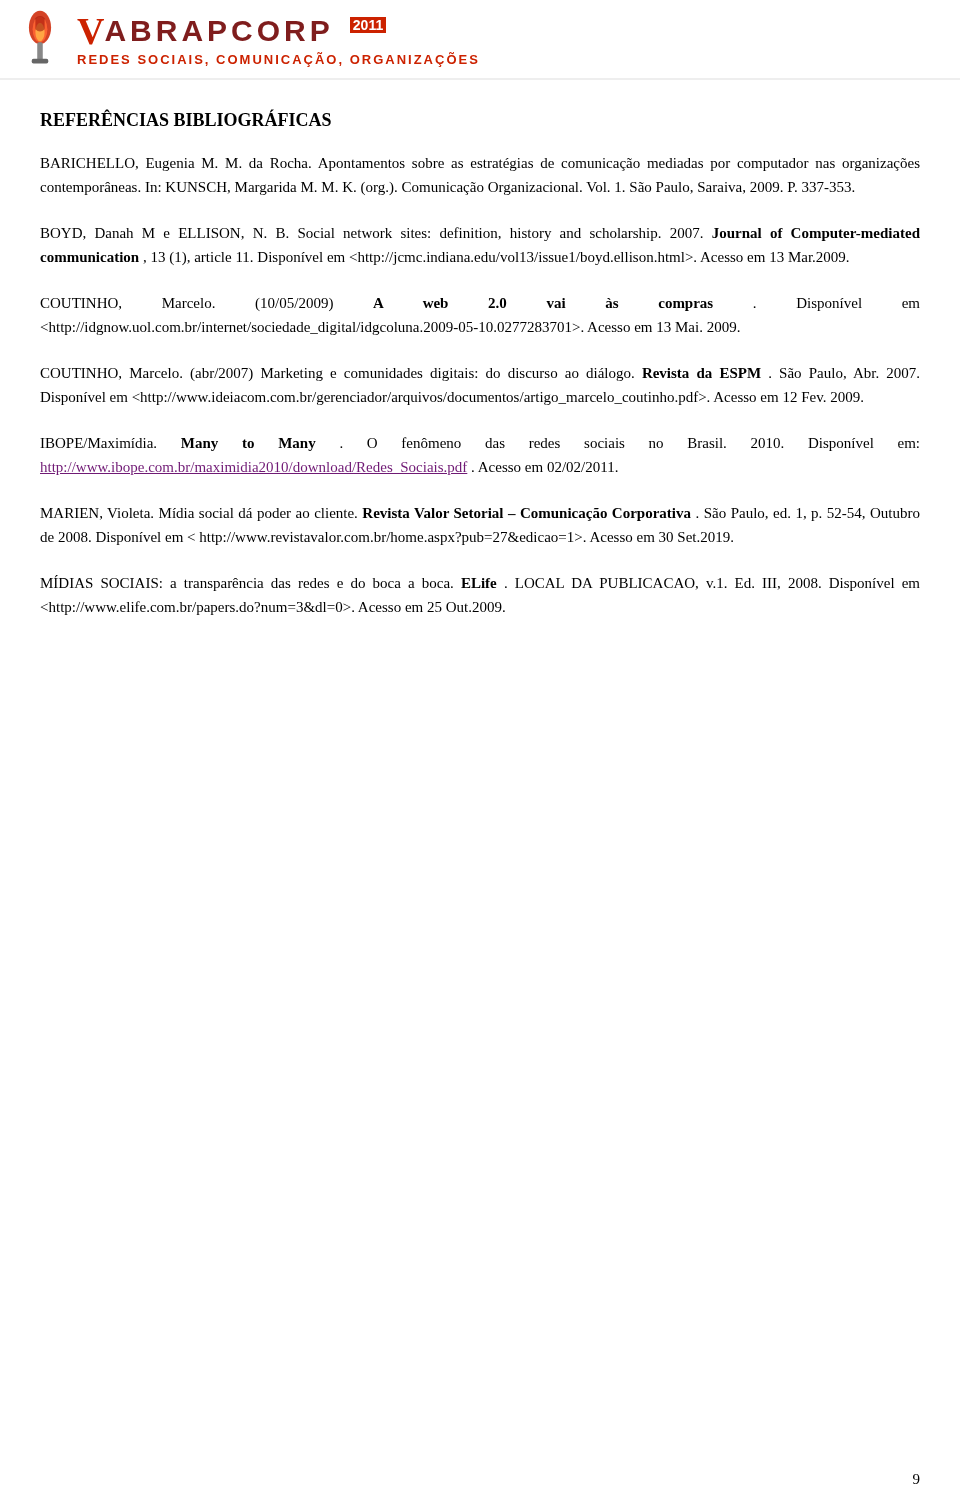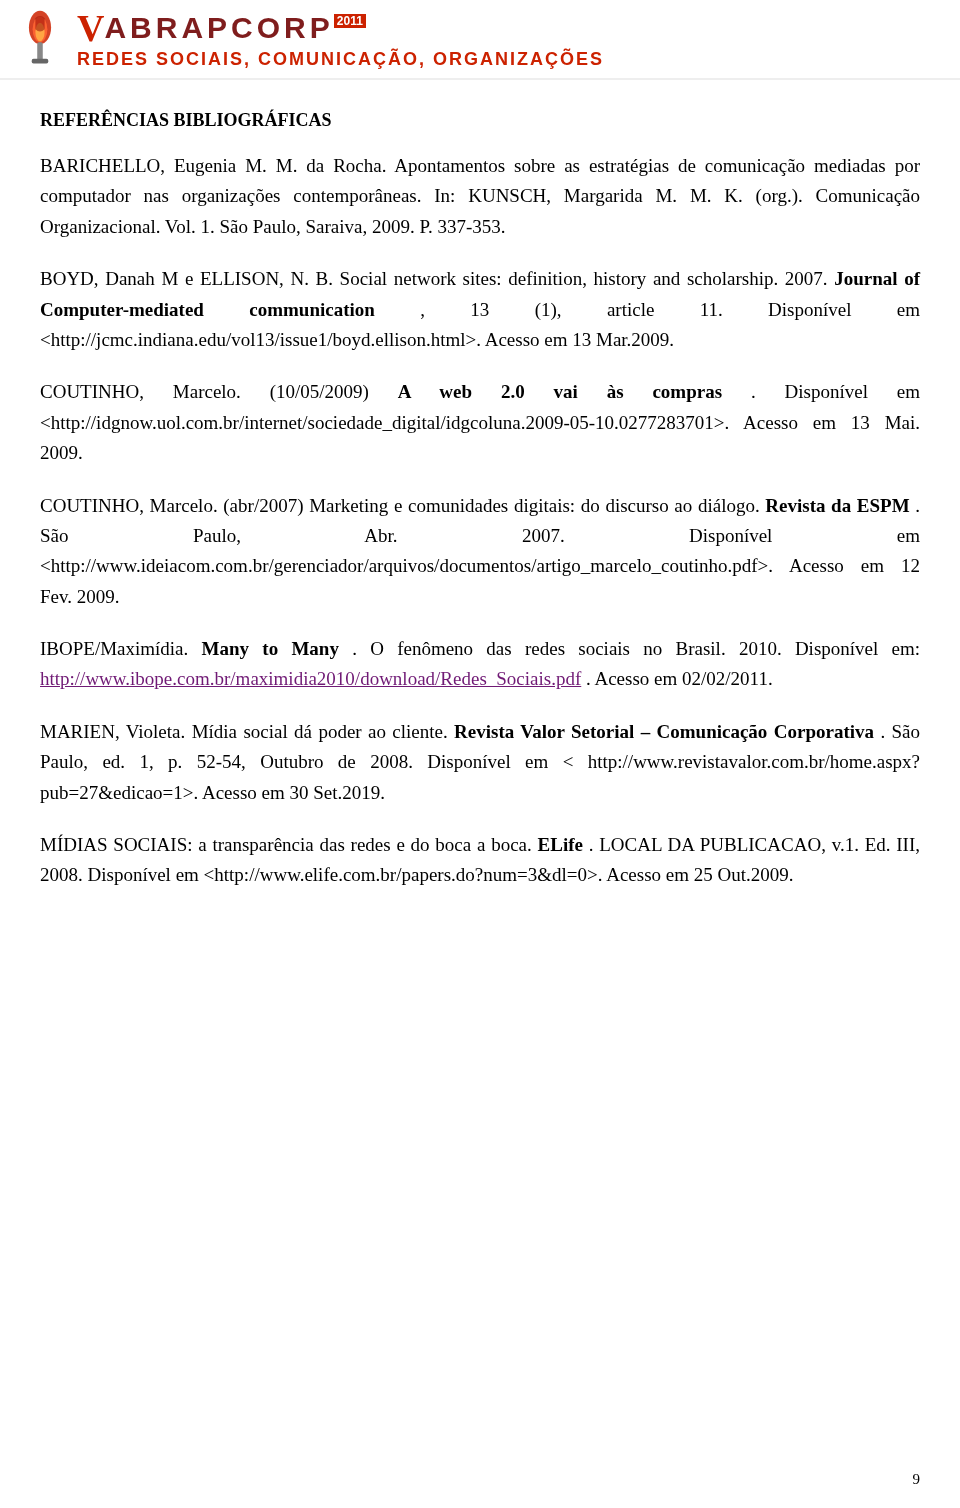--- a/index.html
+++ b/index.html
@@ -26,21 +26,21 @@
       font-size: 18px;
       font-weight: bold;
       margin-bottom: 20px;
       text-align: left;
     }
 
     .reference-block {
       margin-bottom: 22px;
       text-align: justify;
       line-height: 1.6;
-      font-size: 19px;
+      font-size: 15px;
     }
 
     .reference-block p {
       text-indent: 0;
     }
 
     .bold {
       font-weight: bold;
     }
 
@@ -98,32 +98,33 @@
     .banner-row1 .abrapcorp-main {
       font-size: 30px;
       font-weight: bold;
       color: #7f1d1d;
       letter-spacing: 4px;
       font-family: Arial, sans-serif;
       line-height: 1;
     }
 
     .banner-row1 .year-sup {
-      font-size: 12px;
+      font-size: 14px;
       color: white;
       background: #cc2200;
       padding: 0px 3px;
       font-family: Arial, sans-serif;
       font-weight: bold;
       align-self: flex-start;
       margin-top: 5px;
+      margin-left: 16px;
     }
 
     .banner-row2 {
-      font-size: 18px;
+      font-size: 13px;
       color: #cc2200;
       font-weight: bold;
       letter-spacing: 2px;
       font-family: Arial, sans-serif;
     }
   </style>
 </head>
 <body>
 
 <div class="top-banner">

